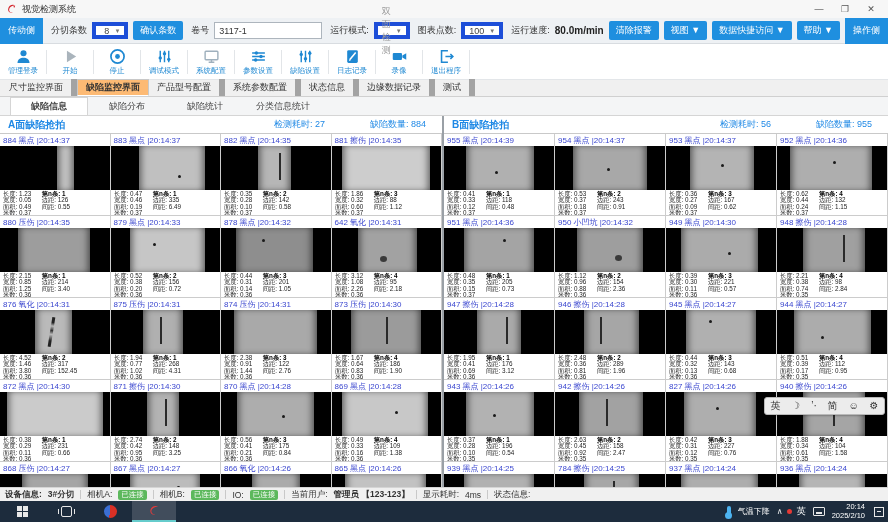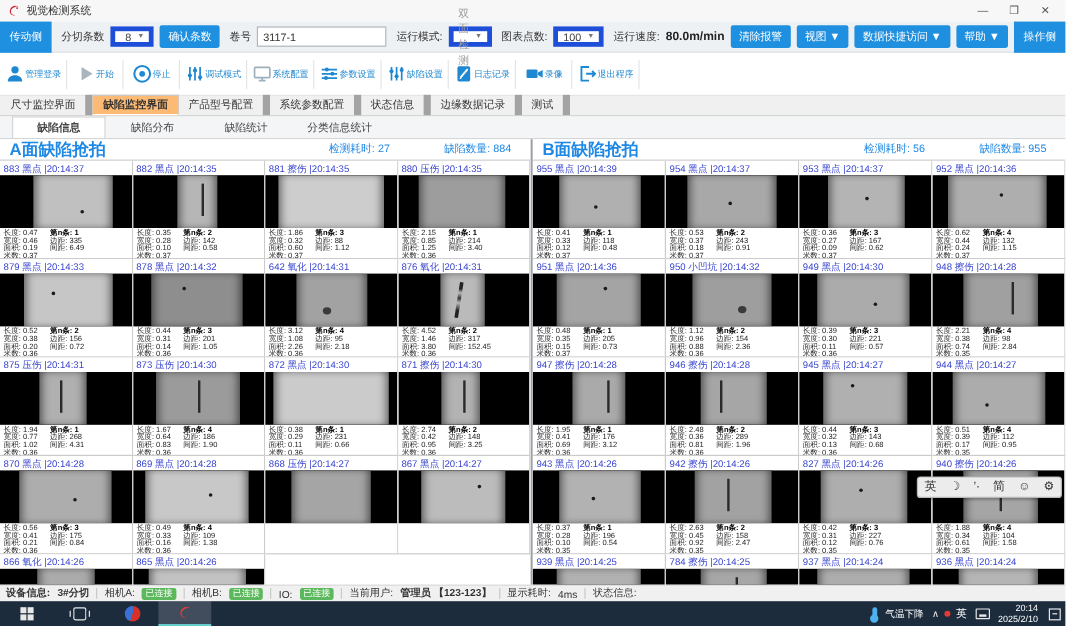--- a/index.html
+++ b/index.html
@@ -18,41 +18,41 @@
   .btn-blue{background:#1f8fdf;color:#fff;font-size:9px;padding:3px 7px;border-radius:2px;white-space:nowrap;cursor:pointer;}
   .side-btn{border-radius:0;height:26px;display:flex;align-items:center;padding:0 8px;}
   .tb-label{font-size:9px;color:#333;white-space:nowrap;margin-left:3px;}
   .combo{display:inline-flex;align-items:center;justify-content:flex-end;background:#fff;border:4px solid #1d4ed8;height:17px;padding:0 4px;font-size:9px;color:#444;}
   .combo .arrow{font-size:6px;color:#777;margin-left:5px;}
   .tb-input{height:17px;border:1px solid #adb5bd;font-size:9px;padding:0 4px;width:108px;color:#333;background:#fff;}
   .speed-val{font-size:10px;font-weight:bold;color:#222;white-space:nowrap;}
 
   
   .iconbar{height:36px;background:#fff;display:flex;align-items:center;border-bottom:1px solid #e3e6e9;}
-  .icon-item{display:flex;flex-direction:row;align-items:center;justify-content:center;min-width:46px;padding:0 4px;cursor:pointer;}
+  .icon-item{display:flex;flex-direction:column;align-items:center;justify-content:center;min-width:46px;padding:0 4px;cursor:pointer;}
   .icon-item svg{width:17px;height:17px;}
   .icon-item .lbl{font-size:7.5px;color:#1e88d2;margin-top:1px;white-space:nowrap;}
   .icon-sep{width:1px;height:24px;background:#e2e5e8;}
 
   
   .maintabs{height:17px;background:#f0f0f0;display:flex;align-items:flex-end;border-bottom:1px solid #d0d0d0;padding-left:1px;}
   .mtab{font-size:9px;color:#333;padding:2px 8px 2px 8px;border-right:6px solid #a3a3a3;cursor:pointer;height:17px;display:flex;align-items:center;}
   .mtab.active{background:#fdba74;border:1px solid #c8c8c8;border-bottom:1px solid #fff;font-weight:bold;}
 
   
   .subtabs{height:19px;background:#f4f5f6;display:flex;align-items:stretch;border-bottom:1px solid #d5d5d5;padding-left:10px;}
   .stab{font-size:9px;color:#444;width:78px;display:flex;align-items:center;justify-content:center;cursor:pointer;}
   .stab.active{background:#fff;border:1px solid #d5d5d5;border-bottom:none;font-weight:bold;}
 
   
   .panels{display:flex;height:371px;}
   .panel{width:50%;display:flex;flex-direction:column;border-right:2px solid #9aa0a6;}
   .panel:last-child{border-right:none;}
   .panel-head{height:18px;background:#fff;border-bottom:1px solid #c9c9c9;display:flex;align-items:center;padding:0 8px;}
-  .panel-title{color:#1e88e5;font-weight:bold;font-size:14px;flex:1;}
+  .panel-title{color:#1e88e5;font-weight:bold;font-size:10px;flex:1;}
   .panel-kv{color:#1e88e5;font-size:9px;margin-right:45px;white-space:nowrap;}
   .panel-kv.count{margin-right:8px;}
   .grid-wrap{height:353px;overflow:hidden;background:#fff;}
   .grid{display:grid;grid-template-columns:repeat(4,1fr);}
   .cell{border-right:1px solid #ccc;border-bottom:1px solid #ccc;height:82px;overflow:hidden;background:#fff;cursor:pointer;}
   .c-head{height:12px;font-size:8px;color:#3a46cf;padding:1px 0 0 3px;white-space:nowrap;overflow:hidden;}
   .c-img{height:44px;background:#000;position:relative;overflow:hidden;}
   .strip{position:absolute;top:0;bottom:0;box-shadow:inset 5px 0 7px -3px rgba(0,0,0,.55),inset -5px 0 7px -3px rgba(0,0,0,.55);}
   .mark{position:absolute;}
   .mark.dot{width:3px;height:3px;background:#1a1a1a;border-radius:50%;}
@@ -267,20 +267,41 @@
 <div class="panels">
   <div class="panel">
     <div class="panel-head">
       <span class="panel-title">A面缺陷抢拍</span>
       <span class="panel-kv"><span>检测耗时:</span> <span>27</span></span>
       <span class="panel-kv count"><span>缺陷数量:</span> <span>884</span></span>
     </div>
     <div class="grid-wrap">
       <div class="grid">
           <div class="cell">
+    <div class="c-head">884 黑点 |20:14:37</div>
+    <div class="c-img">
+              <div class="strip" style="left: 52%; width: 16%; background: rgb(196, 196, 196);"></div>
+            </div>
+    <div class="c-meta">
+      <div class="meta-scale">
+        <div class="m-left">
+                  <div>长度: 1.23</div>
+                  <div>宽度: 0.05</div>
+                  <div>面积: 0.49</div>
+                  <div>米数: 0.37</div>
+                </div>
+        <div class="m-right">
+                  <div class="b">第n条: 1</div>
+                  <div>边距: 126</div>
+                  <div>间距: 0.55</div>
+                </div>
+      </div>
+    </div>
+  </div>
+          <div class="cell">
     <div class="c-head">883 黑点 |20:14:37</div>
     <div class="c-img">
               <div class="strip" style="left: 26%; width: 60%; background: rgb(192, 192, 192);">
                 <div class="mark dot" style="left: 59%; top: 66%;"></div>
               </div>
             </div>
     <div class="c-meta">
       <div class="meta-scale">
         <div class="m-left">
                   <div>长度: 0.47</div>
@@ -465,20 +486,41 @@
         <div class="m-left">
                   <div>长度: 1.94</div>
                   <div>宽度: 0.77</div>
                   <div>面积: 1.02</div>
                   <div>米数: 0.36</div>
                 </div>
         <div class="m-right">
                   <div class="b">第n条: 1</div>
                   <div>边距: 268</div>
                   <div>间距: 4.31</div>
+                </div>
+      </div>
+    </div>
+  </div>
+          <div class="cell">
+    <div class="c-head">874 压伤 |20:14:31</div>
+    <div class="c-img">
+              <div class="strip" style="left: 12%; width: 76%; background: rgb(169, 169, 169);"></div>
+            </div>
+    <div class="c-meta">
+      <div class="meta-scale">
+        <div class="m-left">
+                  <div>长度: 2.38</div>
+                  <div>宽度: 0.91</div>
+                  <div>面积: 1.44</div>
+                  <div>米数: 0.36</div>
+                </div>
+        <div class="m-right">
+                  <div class="b">第n条: 3</div>
+                  <div>边距: 122</div>
+                  <div>间距: 2.76</div>
                 </div>
       </div>
     </div>
   </div>
           <div class="cell">
     <div class="c-head">873 压伤 |20:14:30</div>
     <div class="c-img">
               <div class="strip" style="left: 18%; width: 64%; background: rgb(155, 155, 155);">
                 <div class="mark vline" style="left: 49%; top: 16%;"></div>
               </div>

